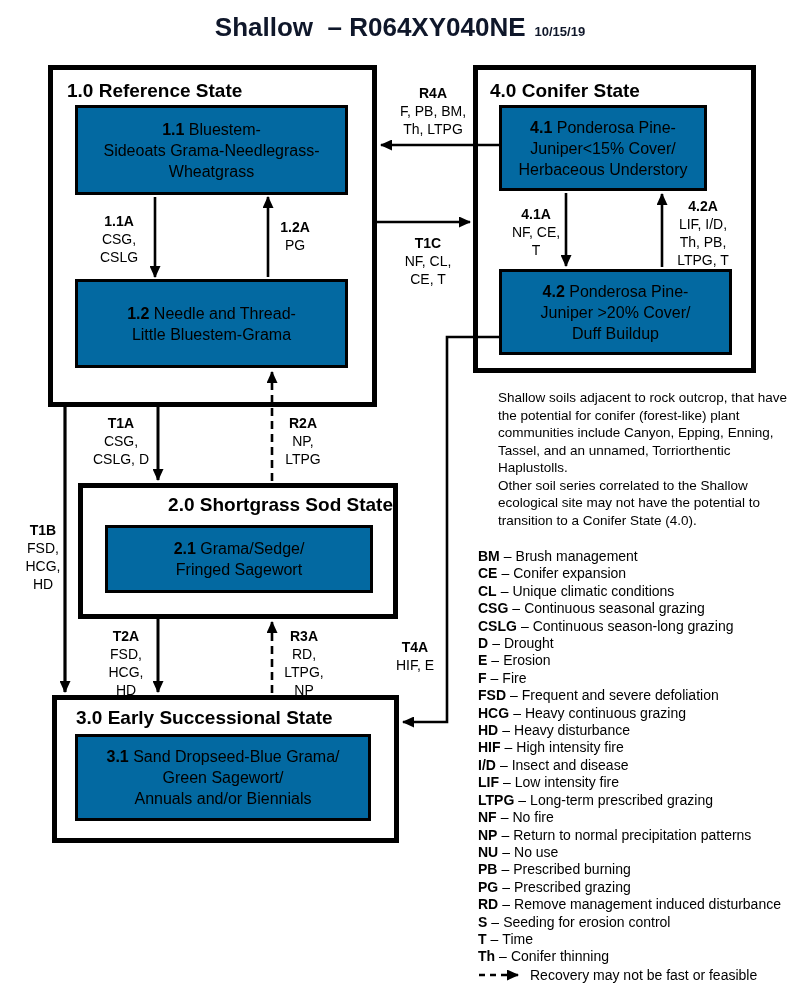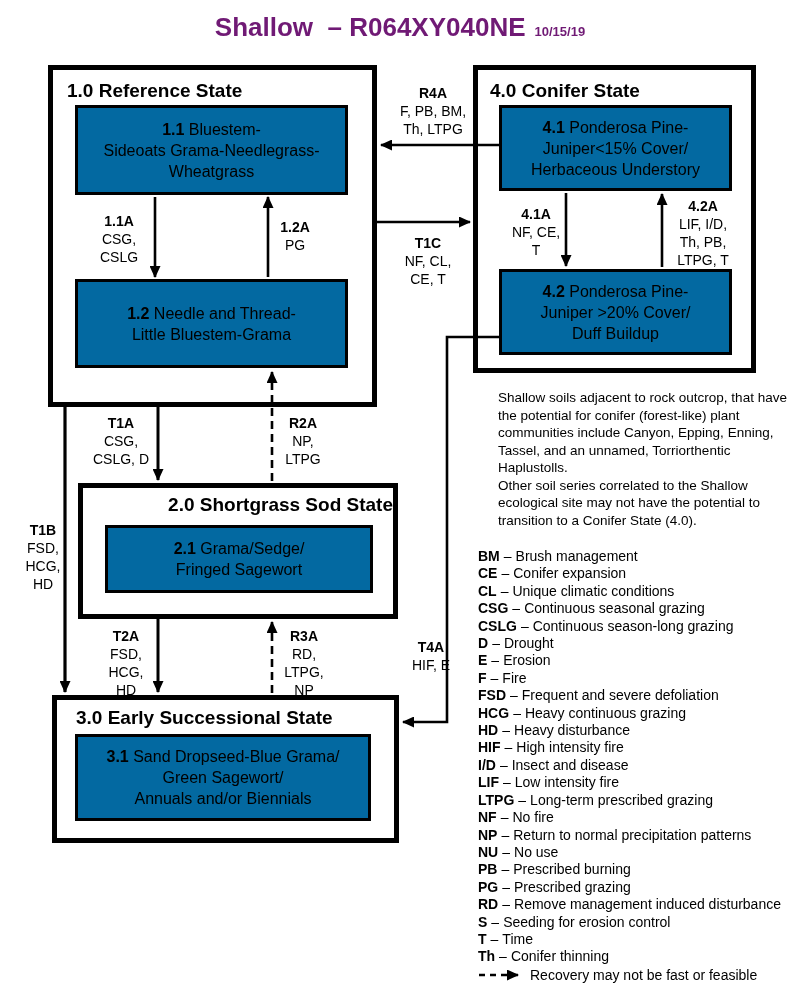--- a/index.html
+++ b/index.html
@@ -2,21 +2,21 @@
 <html><head>
 <meta charset="utf-8">
 <style>
   html,body{margin:0;padding:0;background:#fff;}
   body{width:800px;height:996px;position:relative;overflow:hidden;
        font-family:"Liberation Sans", sans-serif;color:#000;}
   .layer{position:absolute;left:0;top:0;width:800px;height:996px;}
   svg.wires{z-index:1;}
   
   .title{position:absolute;left:0;top:12px;width:800px;text-align:center;
-         color:#701a75;z-index:5;}
+         color:#0f172a;z-index:5;}
   .t-main{font-size:26px;font-weight:bold;white-space:pre;}
   .t-date{font-size:13px;font-weight:bold;margin-left:9px;}
   
   .state{position:absolute;border:5px solid #000;box-sizing:border-box;
          background:transparent;z-index:2;}
   .state-title{font-weight:bold;font-size:19px;line-height:20px;}
   #s1 .state-title{margin:11px 0 0 14px;}
   #s2 .state-title{margin:7px 0 12px 14px;text-align:right;}
   #s3 .state-title{margin:8px 0 0 19px;}
   #s4 .state-title{margin:11px 0 0 12px;}
@@ -76,21 +76,21 @@
   <div class="cline">Wheatgrass</div>
 </div>
 <div class="community" style="left:75px;top:279px;width:273px;height:89px;align-items:center;">
   <div class="cline"><b>1.2</b><span> Needle and Thread-</span></div>
   <div class="cline">Little Bluestem-Grama</div>
 </div>
 
 <div id="s4" class="state" style="left:473px;top:65px;width:283px;height:308px;">
   <div class="state-title">4.0 Conifer State</div>
 </div>
-<div class="community" style="left:499px;top:105px;width:233px;height:86px;">
+<div class="community" style="left:499px;top:105px;width:208px;height:86px;">
   <div class="cline"><b>4.1</b><span> Ponderosa Pine-</span></div>
   <div class="cline">Juniper&lt;15% Cover/</div>
   <div class="cline">Herbaceous Understory</div>
 </div>
 <div class="community" style="left:499px;top:269px;width:233px;height:86px;">
   <div class="cline"><b>4.2</b><span> Ponderosa Pine-</span></div>
   <div class="cline">Juniper &gt;20% Cover/</div>
   <div class="cline">Duff Buildup</div>
 </div>
 
@@ -162,21 +162,21 @@
   <div>FSD,</div>
     <div>HCG,</div>
     <div>HD</div>
 </div>
 <div class="tlabel" style="left:304px;top:627px;">
   <b>R3A</b>
   <div>RD,</div>
     <div>LTPG,</div>
     <div>NP</div>
 </div>
-<div class="tlabel" style="left:431px;top:638px;">
+<div class="tlabel" style="left:415px;top:638px;">
   <b>T4A</b>
   <div>HIF, E</div>
 </div>
 
 <div class="note">
   <div>Shallow soils adjacent to rock outcrop, that have the potential for conifer (forest-like) plant communities include Canyon, Epping, Enning, Tassel, and an unnamed, Torriorthentic Haplustolls.</div>
   <div>Other soil series correlated to the Shallow ecological site may not have the potential to transition to a Conifer State (4.0).</div>
 </div>
 
 <div class="legend">

